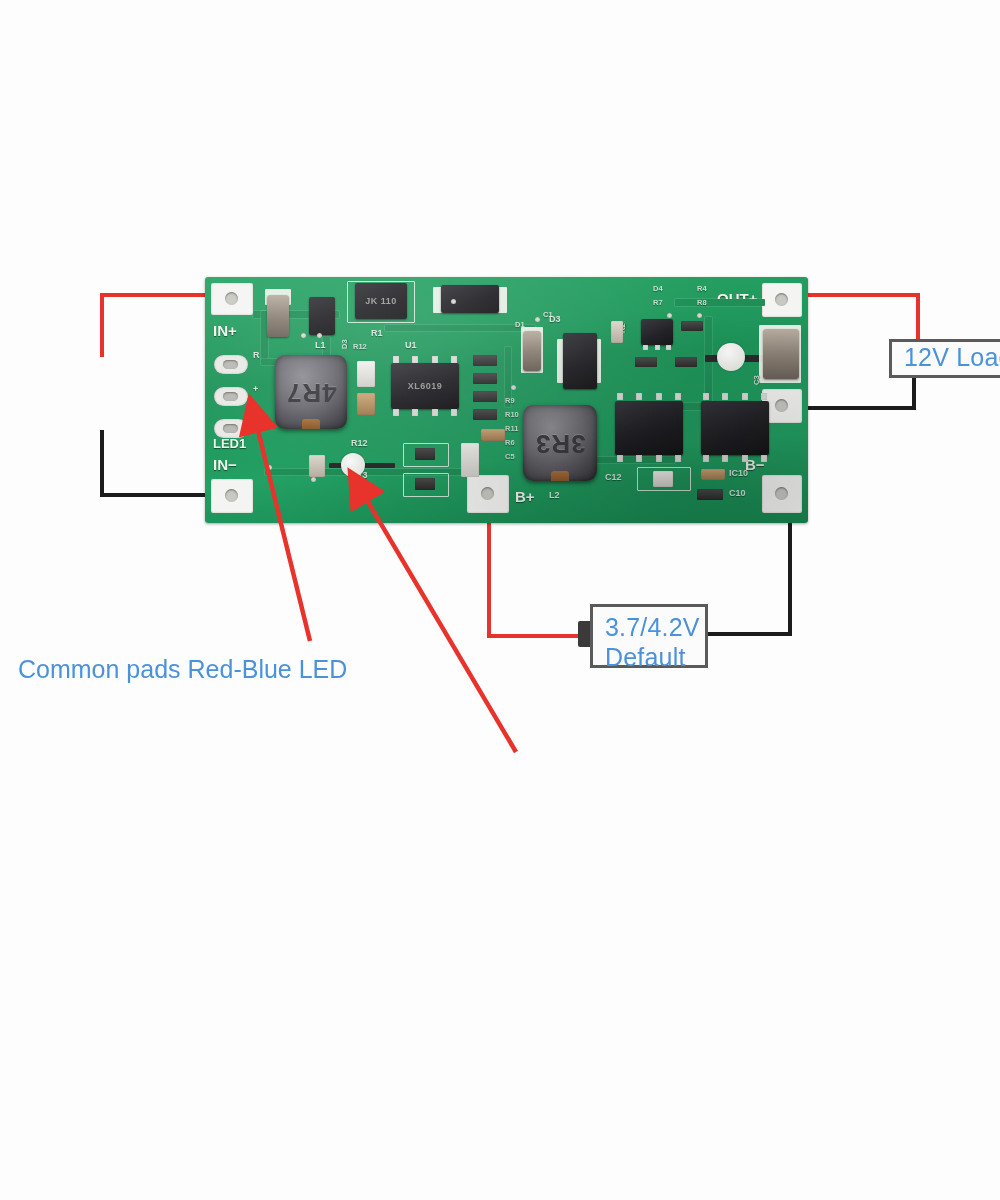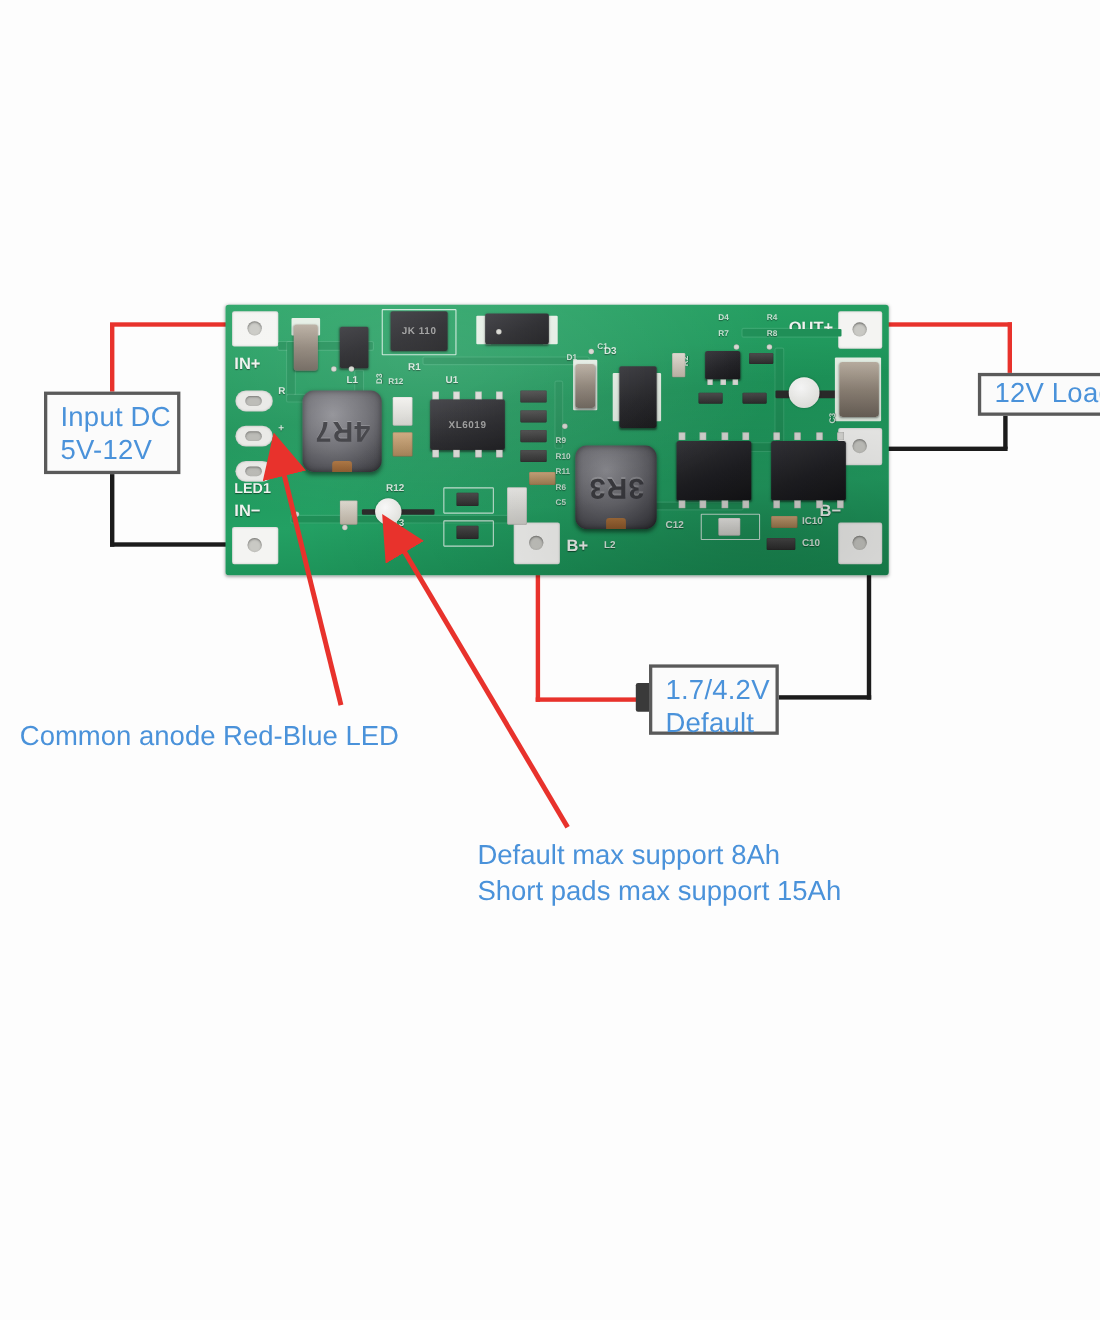--- a/index.html
+++ b/index.html
@@ -473,43 +473,35 @@
     <div class="via" style="left:112px; top:56px;"></div>
     <div class="via" style="left:62px;  top:188px;"></div>
     <div class="via" style="left:246px; top:22px;"></div>
     <div class="via" style="left:330px; top:40px;"></div>
     <div class="via" style="left:462px; top:36px;"></div>
     <div class="via" style="left:492px; top:36px;"></div>
     <div class="via" style="left:106px; top:200px;"></div>
     <div class="via" style="left:306px; top:108px;"></div>
   </div>
 
-  <div class="callout" style="left:40px; top:356px; width:124px; height:75px;">
-    <span>Input DC</span>
-    <span>5V-12V</span>
-  </div>
 
   <div class="callout" style="left:889px; top:339px; width:122px; height:39px; display:flex; align-items:center;">
     <span>12V Load</span>
   </div>
 
   <div class="batt-nub" style="left:578px; top:621px;"></div>
   <div class="callout" style="left:590px; top:604px; width:118px; height:64px;">
-    <span>1.7/4.2V</span>
+    <span>3.7/4.2V</span>
     <span>Default</span>
   </div>
 
   <div class="annot" style="left:18px; top:653px;">
-    <div>Common anode Red-Blue LED</div>
+    <div>Common pads Red-Blue LED</div>
   </div>
 
-  <div class="annot" style="left:434px; top:761px;">
-    <div>Default max support 8Ah</div>
-    <div>Short pads max support 15Ah</div>
-  </div>
 
   <svg class="arrow-layer" viewBox="0 0 1000 1200" xmlns="http://www.w3.org/2000/svg">
     <defs>
       <marker id="ah" markerWidth="9" markerHeight="9" refX="7" refY="4.5" orient="auto" markerUnits="strokeWidth">
         <path d="M0,0 L9,4.5 L0,9 z" fill="#e8322c"></path>
       </marker>
     </defs>
 
     <line x1="310" y1="641" x2="251" y2="402" stroke="#e8322c" stroke-width="4.5" marker-end="url(#ah)"></line>
 

